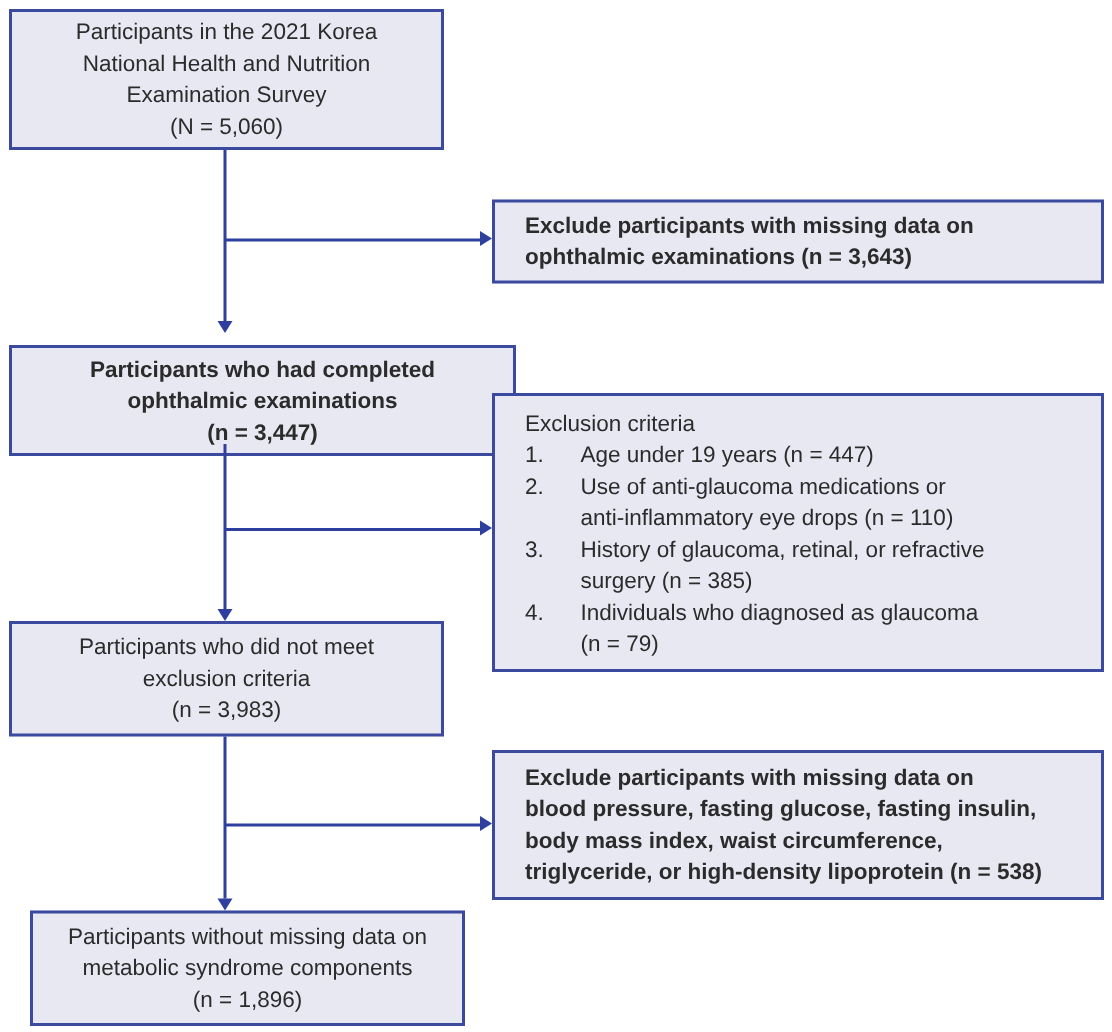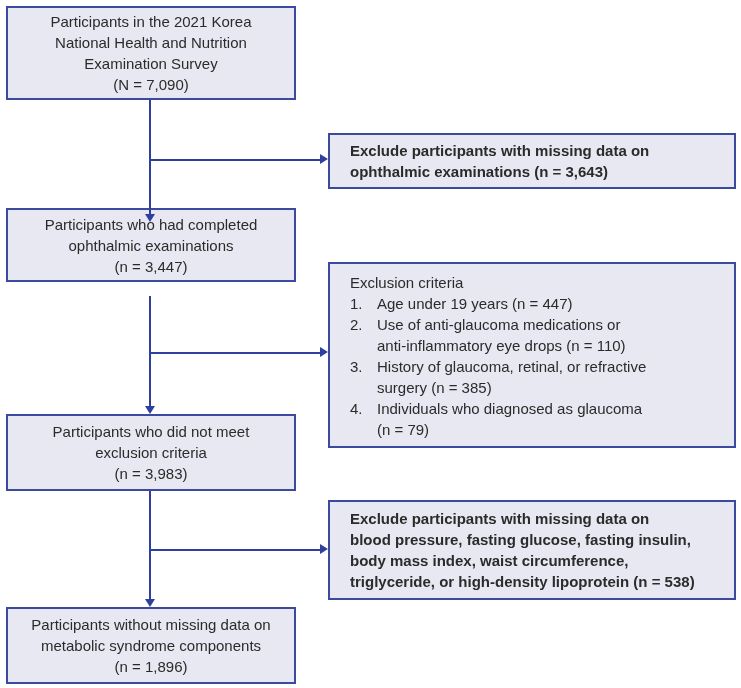--- a/index.html
+++ b/index.html
@@ -38,40 +38,40 @@
     padding:6px 16px 6px 20px;
     font-weight:bold;
   }
   .criteria-box{
     display:block;
     padding:8px 14px 8px 20px;
   }
   .criteria-title{white-space:pre-line;}
   .criteria-item{display:flex;}
   .criteria-num{flex:0 0 27px;}
-  .criteria-text{flex:1;white-space:pre-line;}
+  .criteria-text{flex:1;white-space:pre-line;margin-left:10px;}
   .vline{position:absolute;width:2px;background:var(--arrow);}
   .hline{position:absolute;height:2px;background:var(--arrow);}
   .arrow-down{
     position:absolute;width:0;height:0;
     border-left:5px solid transparent;
     border-right:5px solid transparent;
     border-top:8px solid var(--arrow);
   }
   .arrow-right{
     position:absolute;width:0;height:0;
     border-top:5px solid transparent;
     border-bottom:5px solid transparent;
     border-left:8px solid var(--arrow);
   }
   
   #b1{left:6px;top:6px;width:290px;height:94px;}
-  #b2{left:6px;top:208px;width:290px;height:74px;}
+  #b2{left:6px;top:230px;width:338px;height:74px;font-weight:bold;}
   #b3{left:6px;top:414px;width:290px;height:77px;}
-  #b4{left:6px;top:607px;width:290px;height:77px;}
+  #b4{left:20px;top:607px;width:290px;height:77px;}
   #sA{left:328px;top:133px;width:408px;height:56px;}
   #sB{left:328px;top:262px;width:408px;height:186px;}
   #sC{left:328px;top:500px;width:408px;height:100px;}
 
   #v1{left:149px;top:100px;height:114px;}
   #a1{left:145px;top:214px;}
   #h1{left:150px;top:159px;width:170px;}
   #ar1{left:320px;top:154px;}
 
   #v2{left:149px;top:296px;height:110px;}
@@ -85,21 +85,21 @@
   #ar3{left:320px;top:544px;}
 </style>
 </head>
 <body>
 
 <div class="canvas">
 
   <div id="b1" class="box main-box">Participants in the 2021 Korea
 National Health and Nutrition
 Examination Survey
-(N = 7,090)</div>
+(N = 5,060)</div>
 
   <div id="b2" class="box main-box">Participants who had completed
 ophthalmic examinations
 (n = 3,447)</div>
 
   <div id="b3" class="box main-box">Participants who did not meet
 exclusion criteria
 (n = 3,983)</div>
 
   <div id="b4" class="box main-box">Participants without missing data on

